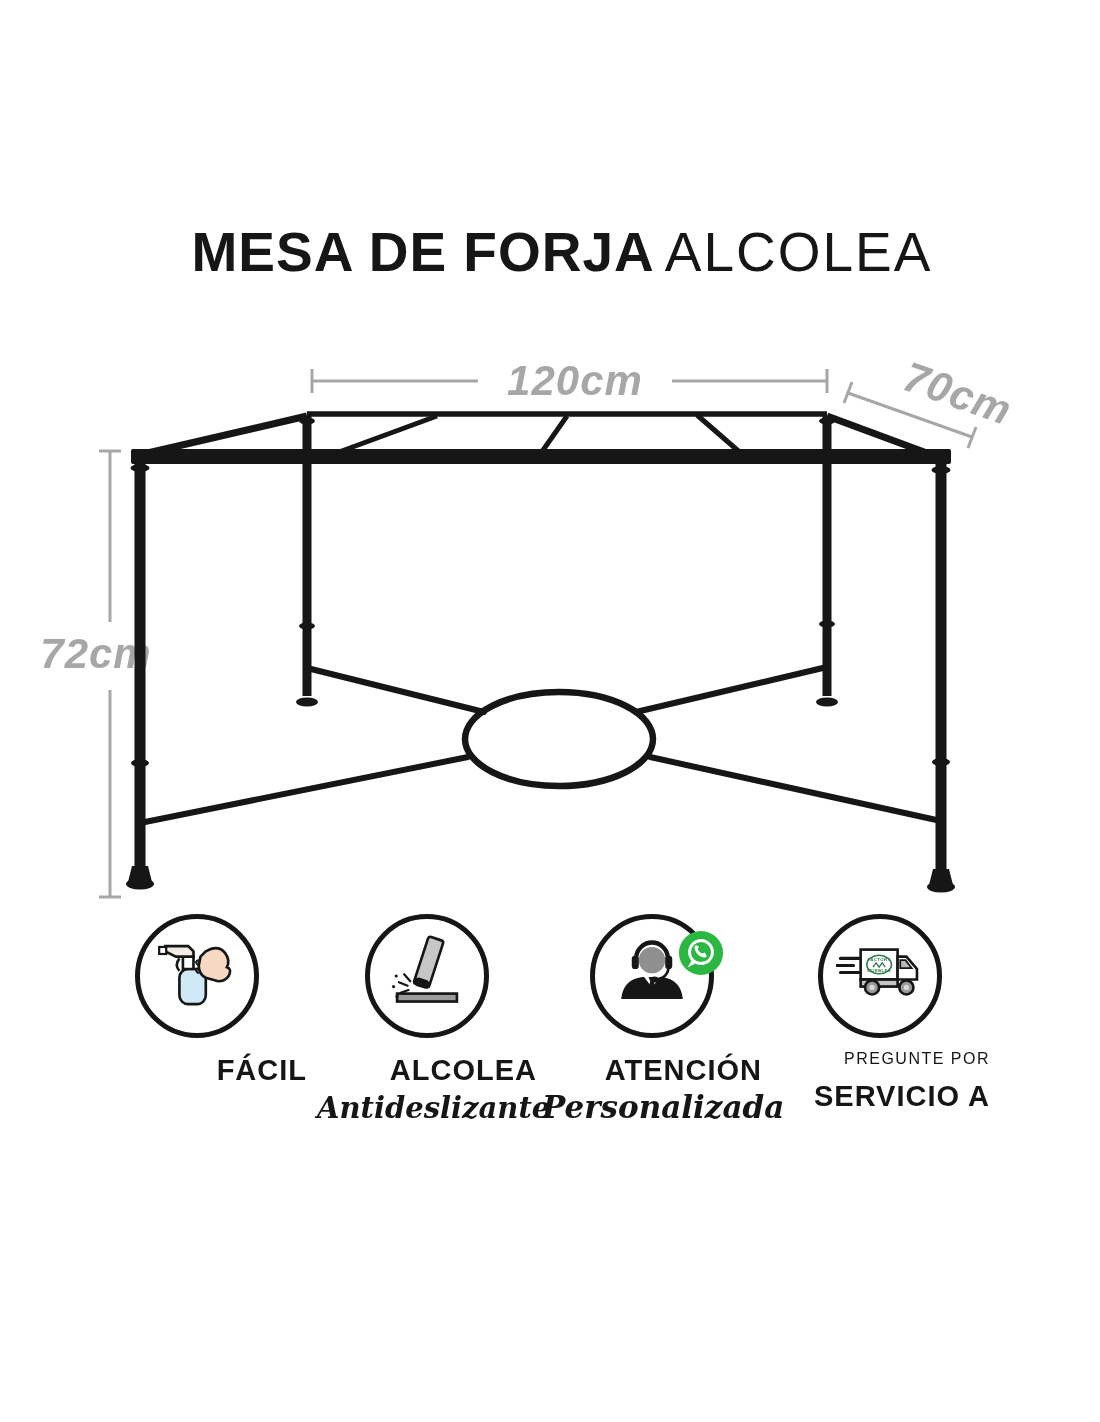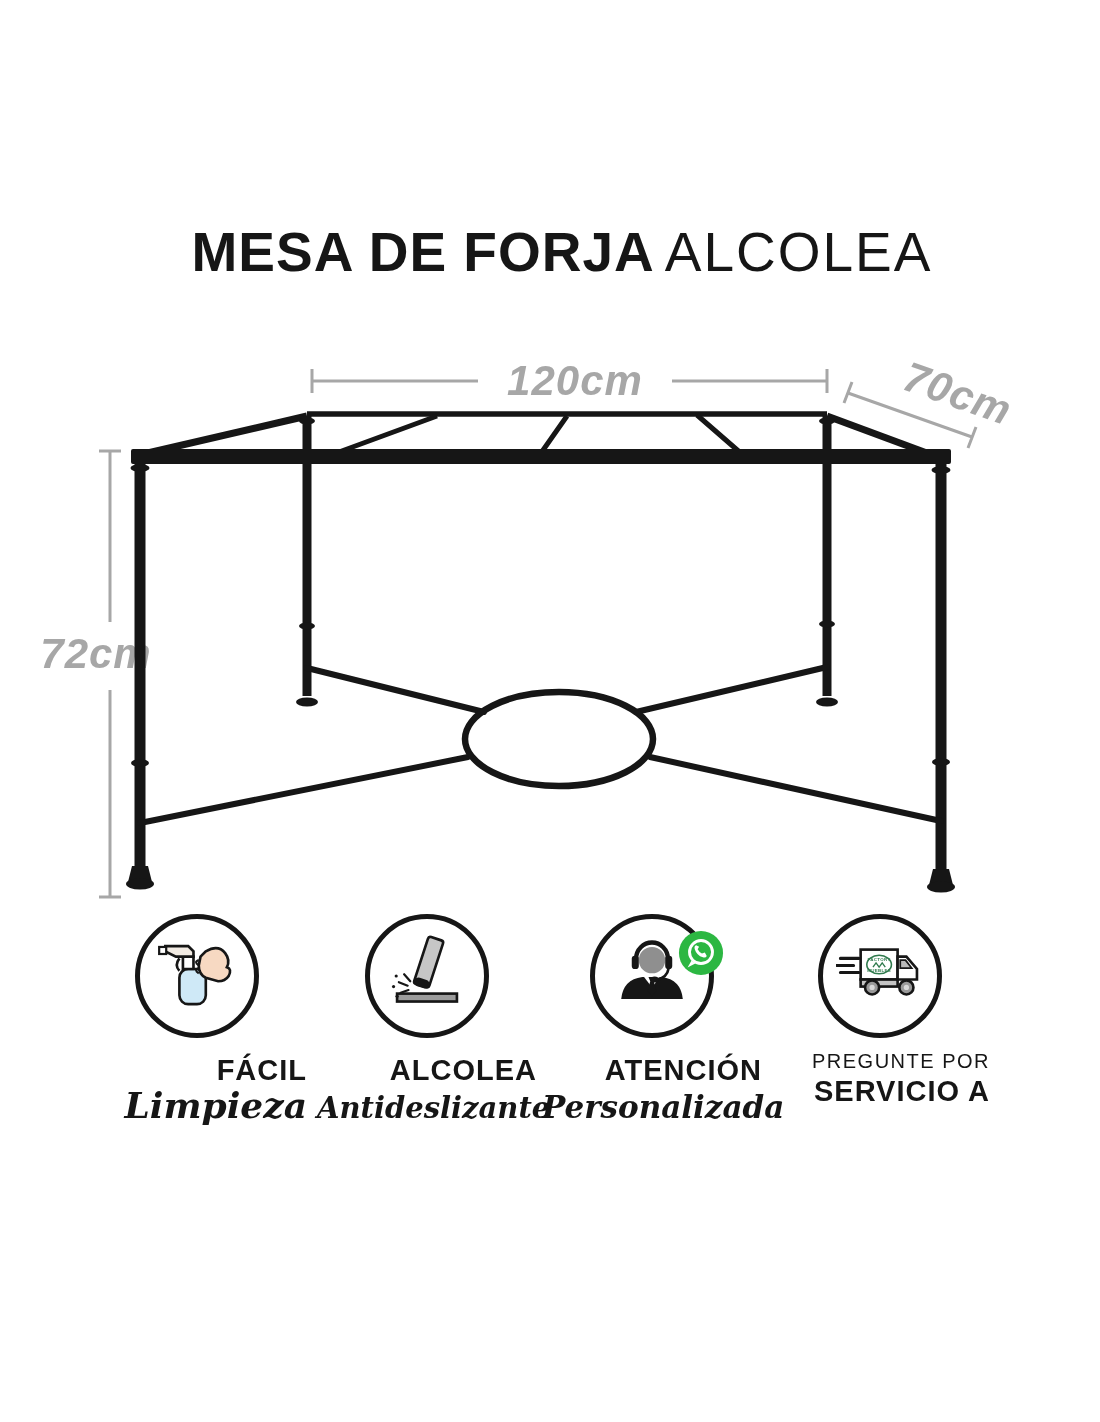--- a/index.html
+++ b/index.html
@@ -18,23 +18,23 @@
             font-style:italic;font-weight:700;font-size:42px;letter-spacing:1px;}
 
   
   .card{position:absolute;top:914px;width:220px;text-align:right;}
   .card-1{left:87px;} .card-2{left:317px;} .card-3{left:542px;} .card-4{left:770px;}
   .icon-wrap{position:relative;width:124px;height:124px;margin:0 auto;}
   .icon-circle{box-sizing:border-box;width:124px;height:124px;border:5px solid #161616;
                border-radius:50%;background:#fff;display:flex;align-items:center;justify-content:center;}
   .icon-circle svg{display:block;}
   .badge{position:absolute;top:16px;right:-10px;width:46px;height:46px;}
-  .feat-pre{margin-top:12px;font-size:20px;font-weight:400;letter-spacing:1.5px;}
+  .feat-pre{margin-top:12px;font-size:16px;font-weight:400;letter-spacing:1.5px;}
   .feat-title{margin-top:16px;font-size:29px;font-weight:800;letter-spacing:1px;}
-  .card-4 .feat-title{margin-top:2px;}
+  .card-4 .feat-title{margin-top:12px;}
   .feat-script{font-family:"DejaVu Serif",serif;font-style:italic;font-weight:700;
                font-size:36px;line-height:1.05;margin-top:0;}
   .card-2 .feat-script{font-size:29px;margin-top:6px;}
   .card-3 .feat-script{font-size:31px;margin-top:4px;}
 </style>
 </head>
 <body>
 
 <div class="page">
 
@@ -112,21 +112,20 @@
           <path d="M34,28 v14 h12 v-14 z" fill="#ffffff" stroke="#161616" stroke-width="3"></path>
           <path d="M14,16 h26 l6,6 v6 h-20 l-12,-6 z" fill="#f3ece4" stroke="#161616" stroke-width="3"></path>
           <rect x="7" y="17" width="8" height="8" fill="#ffffff" stroke="#161616" stroke-width="2.5"></rect>
           <path d="M30,30 q-6,8 0,14" fill="none" stroke="#161616" stroke-width="3"></path>
           <path d="M60,22 q14,-8 22,2 q6,8 2,16 q6,2 2,10 q-4,6 -12,6 l-14,-4 q-8,-4 -8,-14 l2,-10 z" fill="#f7d9c2" stroke="#161616" stroke-width="3"></path>
           <path d="M52,32 q-6,2 0,6 M52,41 q-6,2 0,6" fill="none" stroke="#161616" stroke-width="2.5"></path>
         </svg>
       </div>
     </div>
     <div class="feat-title">FÁCIL</div>
-    <div class="feat-script">Limpieza</div>
   </div>
 
   <div class="card card-2">
     <div class="icon-wrap">
       <div class="icon-circle">
         <svg width="88" height="88" viewBox="0 0 100 100">
           <g transform="rotate(18 50 40)">
             <rect x="41" y="6" width="18" height="56" rx="3" fill="#c6c6c6" stroke="#161616" stroke-width="3"></rect>
             <rect x="41" y="54" width="18" height="10" rx="5" fill="#161616"></rect>
           </g>

